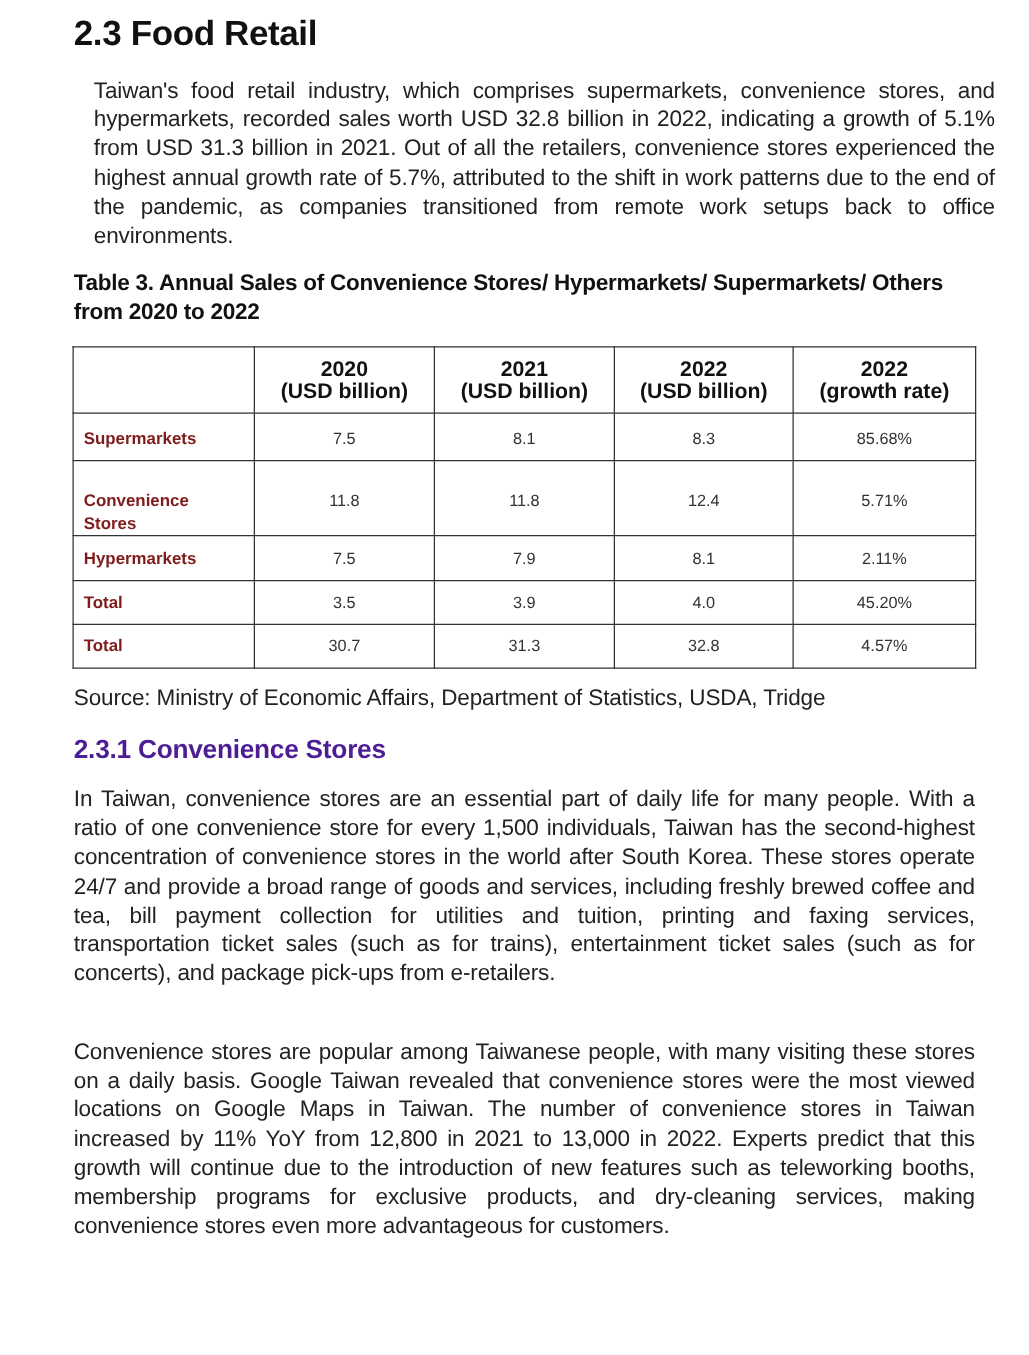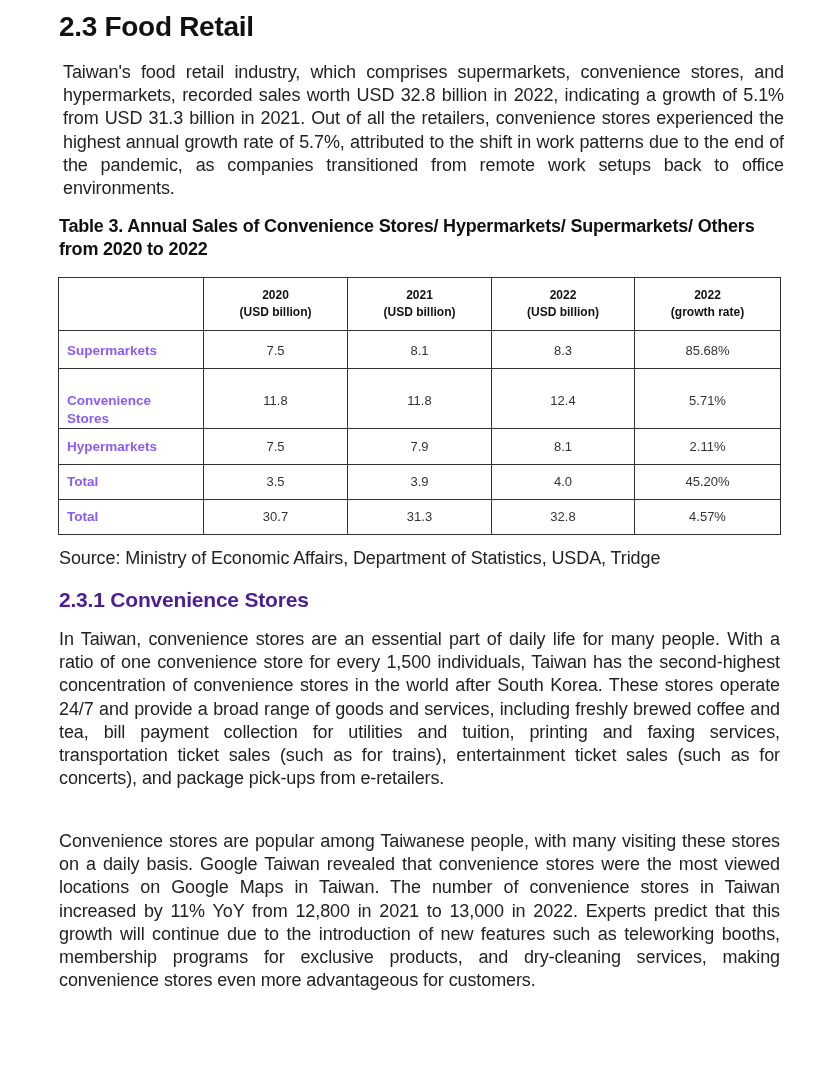--- a/index.html
+++ b/index.html
@@ -12,38 +12,38 @@
   .page { position: absolute; left: 59px; top: 0; width: 721px; }
   h1.section-title {
     position: absolute; left: 0; top: 8px; margin: 0;
     font-size: 28px; font-weight: bold; letter-spacing: -0.3px; color: #111;
     line-height: 38px;
   }
   .para {
     margin: 0; font-size: 18px; line-height: 23.2px; text-align: justify;
     color: #222; letter-spacing: -0.1px;
   }
-  .p1 { position: absolute; left: 4px; top: 61px; width: 721px; }
+  .p1 { position: absolute; left: 16px; top: 61px; width: 721px; }
   .table-caption {
     position: absolute; left: 0; top: 215px; width: 721px; margin: 0;
     font-size: 18px; font-weight: bold; line-height: 23px; color: #111; letter-spacing: -0.2px;
   }
   table.data-table {
     position: absolute; left: -1px; top: 277px;
     border-collapse: collapse; width: 722px; table-layout: fixed;
     font-size: 13px; color: #333;
   }
   table.data-table td, table.data-table th {
     border: 1.5px solid #333; padding: 0 8px; vertical-align: top;
   }
   table.data-table th {
     font-weight: bold; color: #111; text-align: center; vertical-align: middle;
-    line-height: 17px; font-size: 12px;
+    line-height: 17px; font-size: 17px;
   }
-  table.data-table td.row-label { font-weight: bold; color: #8b5cf6; text-align: left; font-size: 13.5px; }
+  table.data-table td.row-label { font-weight: bold; color: #7f1d1d; text-align: left; font-size: 13.5px; }
   table.data-table td.num { text-align: center; }
   tr.hdr { height: 53px; }
   tr.r1 { height: 38px; }
   tr.r2 { height: 55px; }
   tr.r3 { height: 36px; }
   tr.r4 { height: 35px; }
   tr.r5 { height: 35px; }
   tr.r1 td { padding-top: 12px; }
   tr.r2 td { padding-top: 23px; line-height: 18px; }
   tr.r3 td { padding-top: 10px; }

